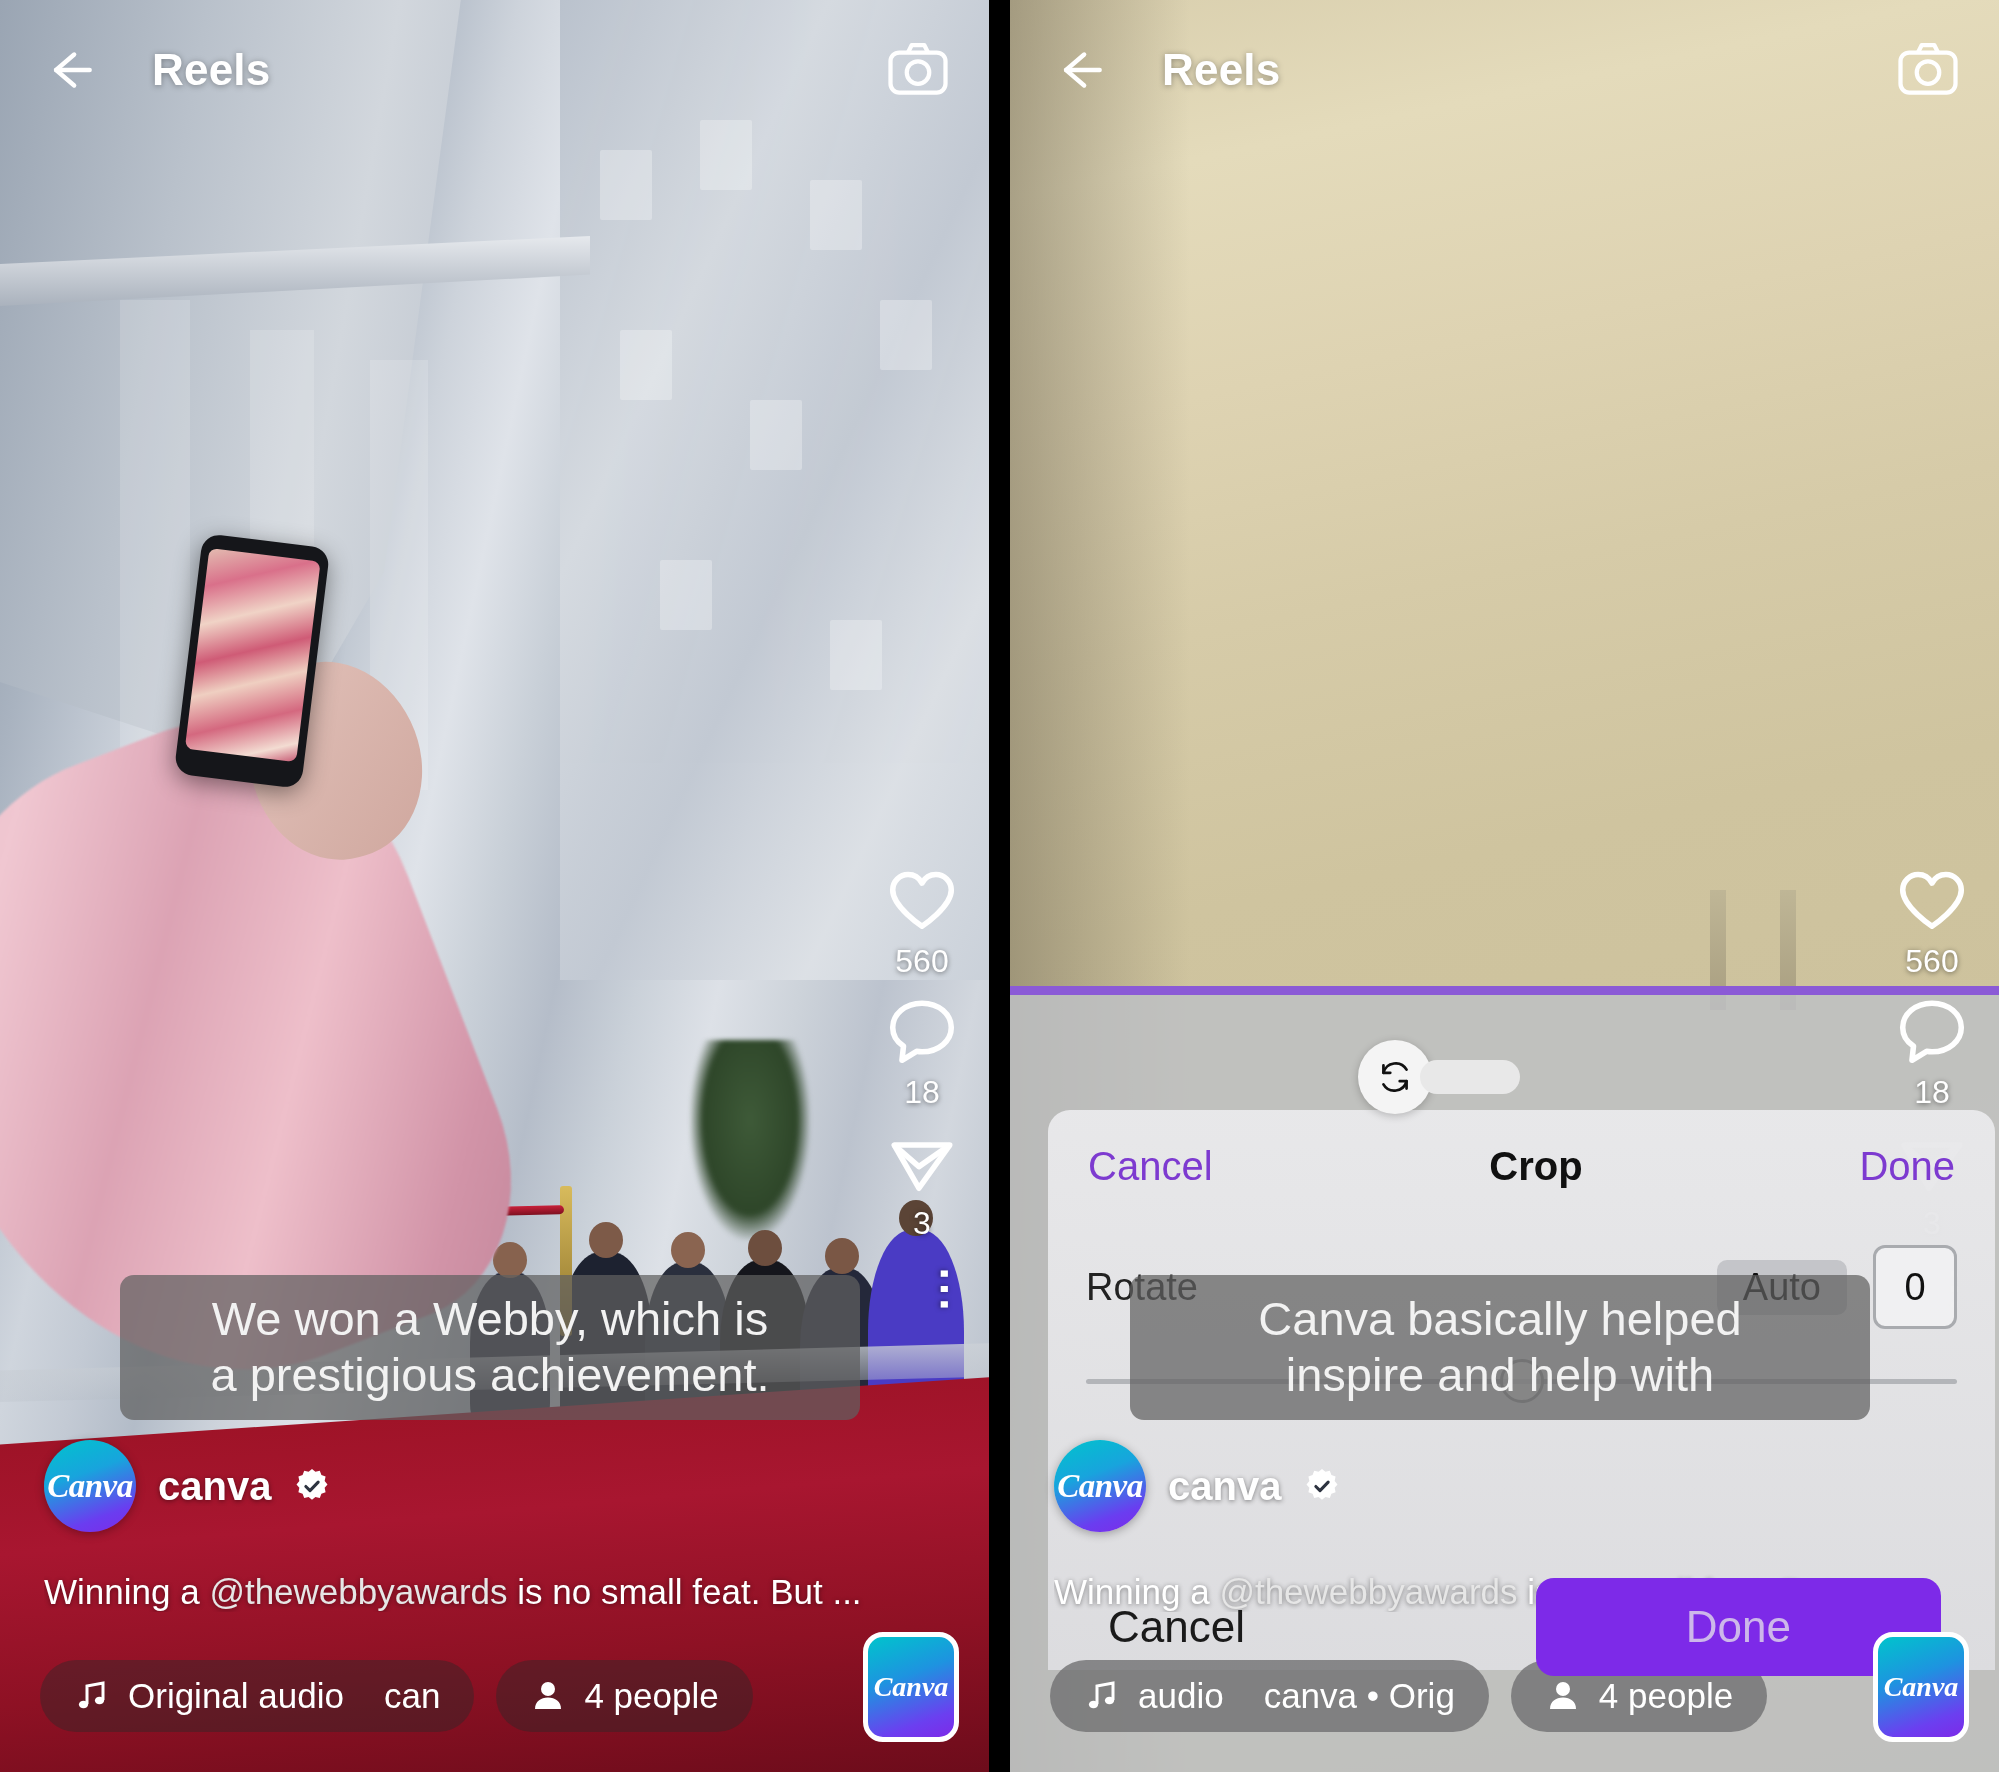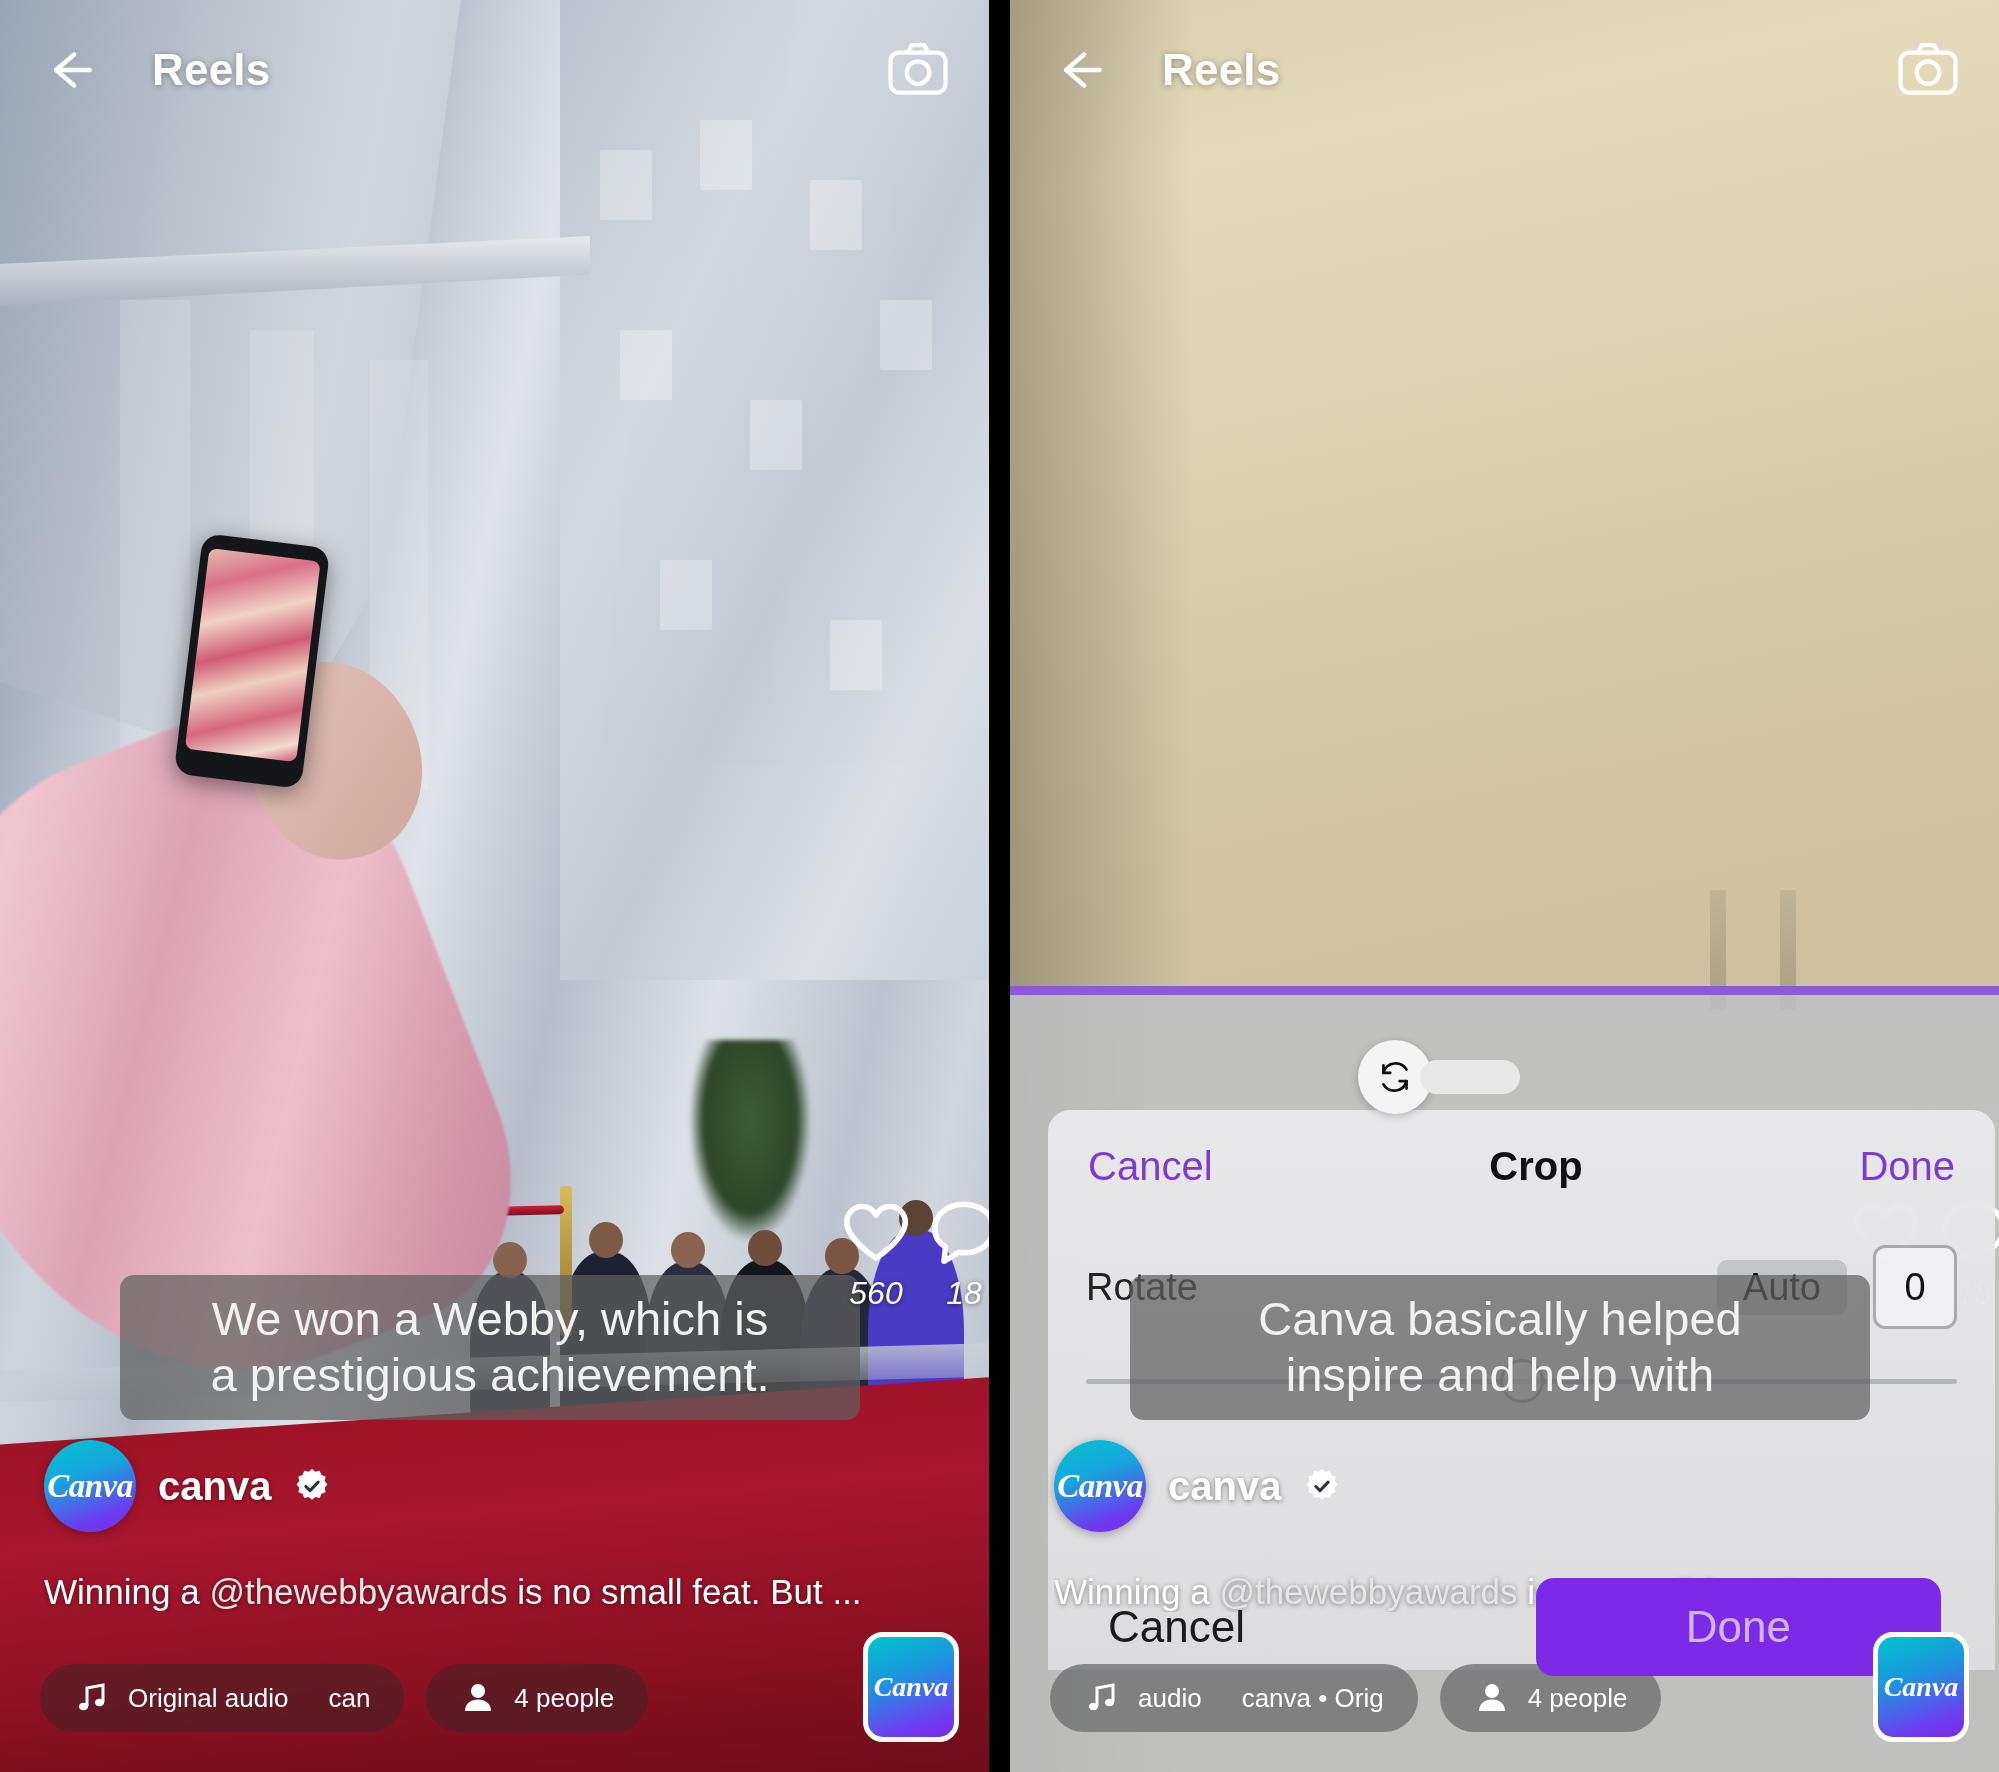--- a/index.html
+++ b/index.html
@@ -118,21 +118,21 @@
   .back-arrow svg { width:100%; height:100%; display:block; }
   .reels-title {
     color:#fff; font-size:44px; font-weight:bold; margin-left:52px;
     text-shadow:0 1px 6px rgba(0,0,0,.35); letter-spacing:.2px;
   }
   .cam-icon { margin-left:auto; width:66px; height:60px; }
   .cam-icon svg { width:100%; height:100%; display:block; }
 
   .rail {
     position:absolute; right:30px; bottom:460px; width:120px; z-index:45;
-    display:flex; flex-direction:row; align-items:flex-end; gap:14px;font-style:italic;
+    display:flex; flex-direction:column; align-items:flex-end; gap:14px;
   }
   .rail-item { display:flex; flex-direction:column; align-items:center; cursor:pointer; }
   .rail-ico { width:74px; height:74px; }
   .rail-ico svg { width:100%; height:100%; display:block; }
   .rail-count {
     color:#fff; font-size:32px; font-weight:500; margin-top:6px;
     text-shadow:0 1px 5px rgba(0,0,0,.5);
   }
   .rail-dots {
     color:#fff; font-size:46px; line-height:.6; letter-spacing:0; font-weight:bold;
@@ -172,21 +172,21 @@
     text-shadow:0 1px 5px rgba(0,0,0,.45);
   }
   .caption-row .mention { color:#e6e6e6; }
 
   .pill-row {
     position:absolute; left:40px; bottom:40px; display:flex; gap:22px; z-index:44;
   }
   .pill {
     display:flex; align-items:center; gap:18px;
     background:rgba(40,40,40,.42); border-radius:40px; padding:16px 34px;
-    color:#fff; font-size:26px; white-space:nowrap; cursor:pointer;
+    color:#fff; font-size:35px; white-space:nowrap; cursor:pointer;
   }
   .pill .ico { width:36px; height:36px; }
   .pill .ico svg { width:100%; height:100%; display:block; }
   .pill .muted { margin-left:22px; }
 
   .canva-tile {
     position:absolute; right:30px; bottom:30px; width:96px; height:110px;
     border-radius:20px; border:5px solid #fff; z-index:50;
     background:linear-gradient(160deg,#00c4cc 0%, #1e93e0 40%, #6b3ff0 80%, #7d2ae8 100%);
     display:flex; align-items:center; justify-content:center;

